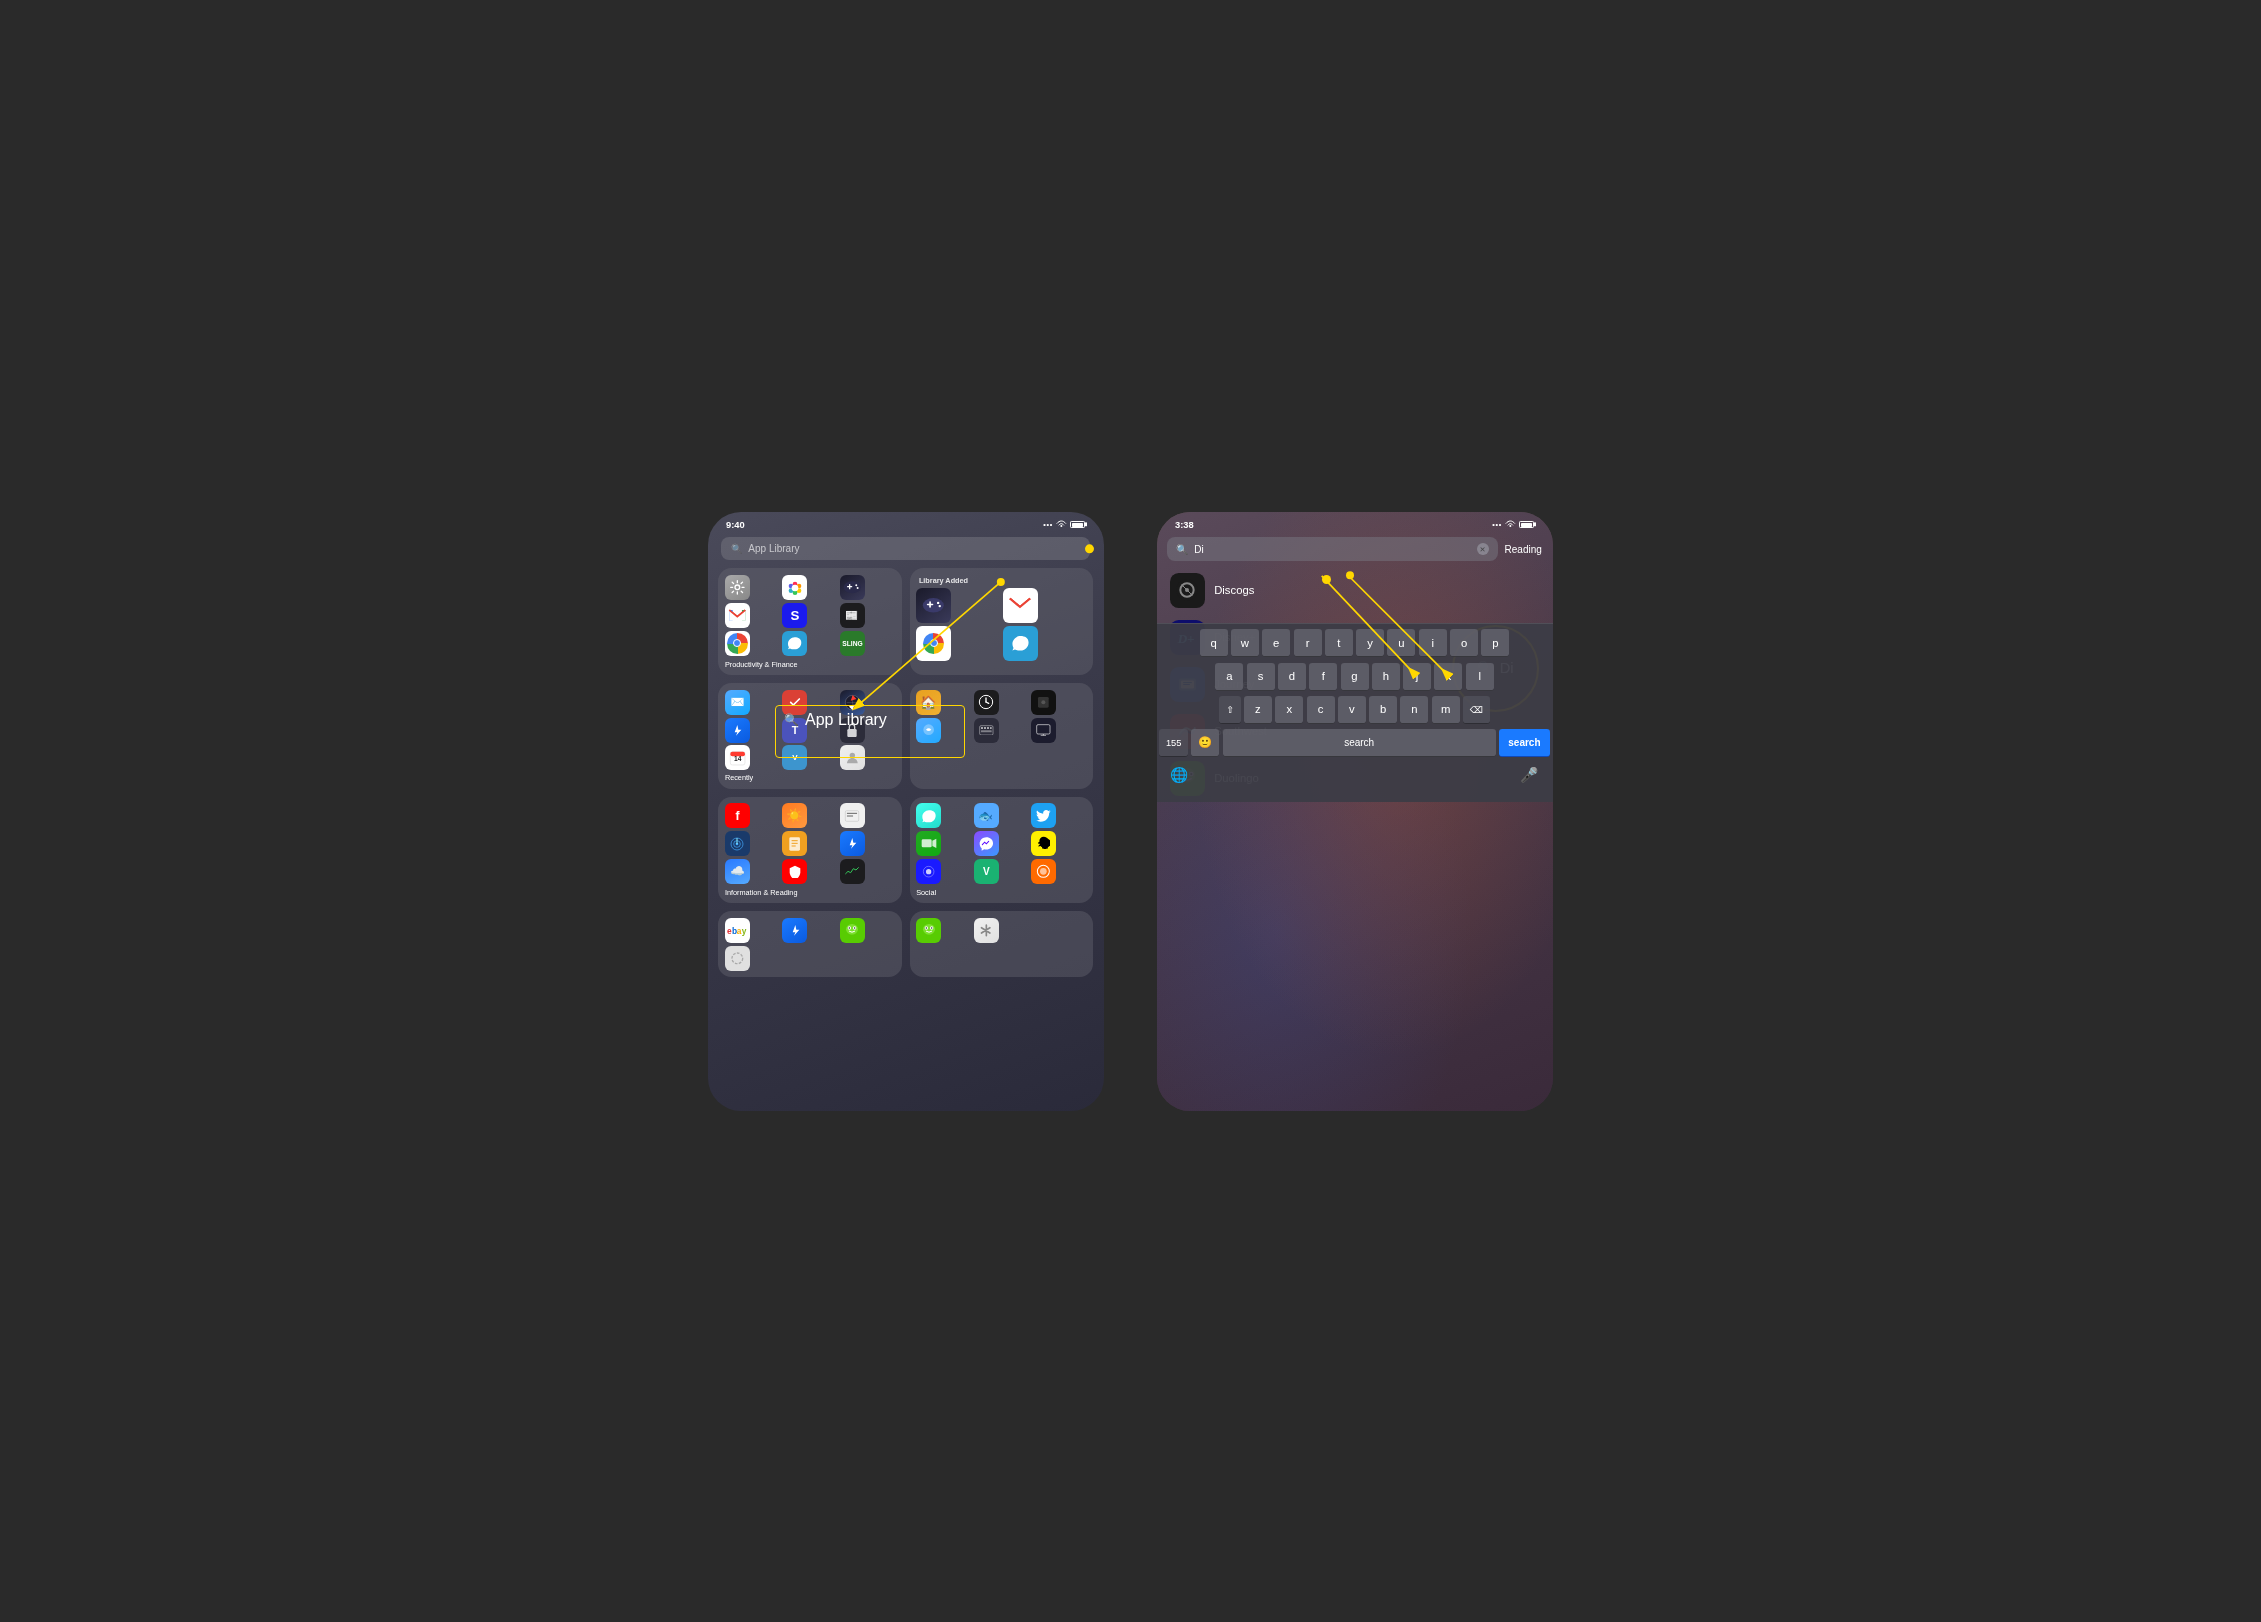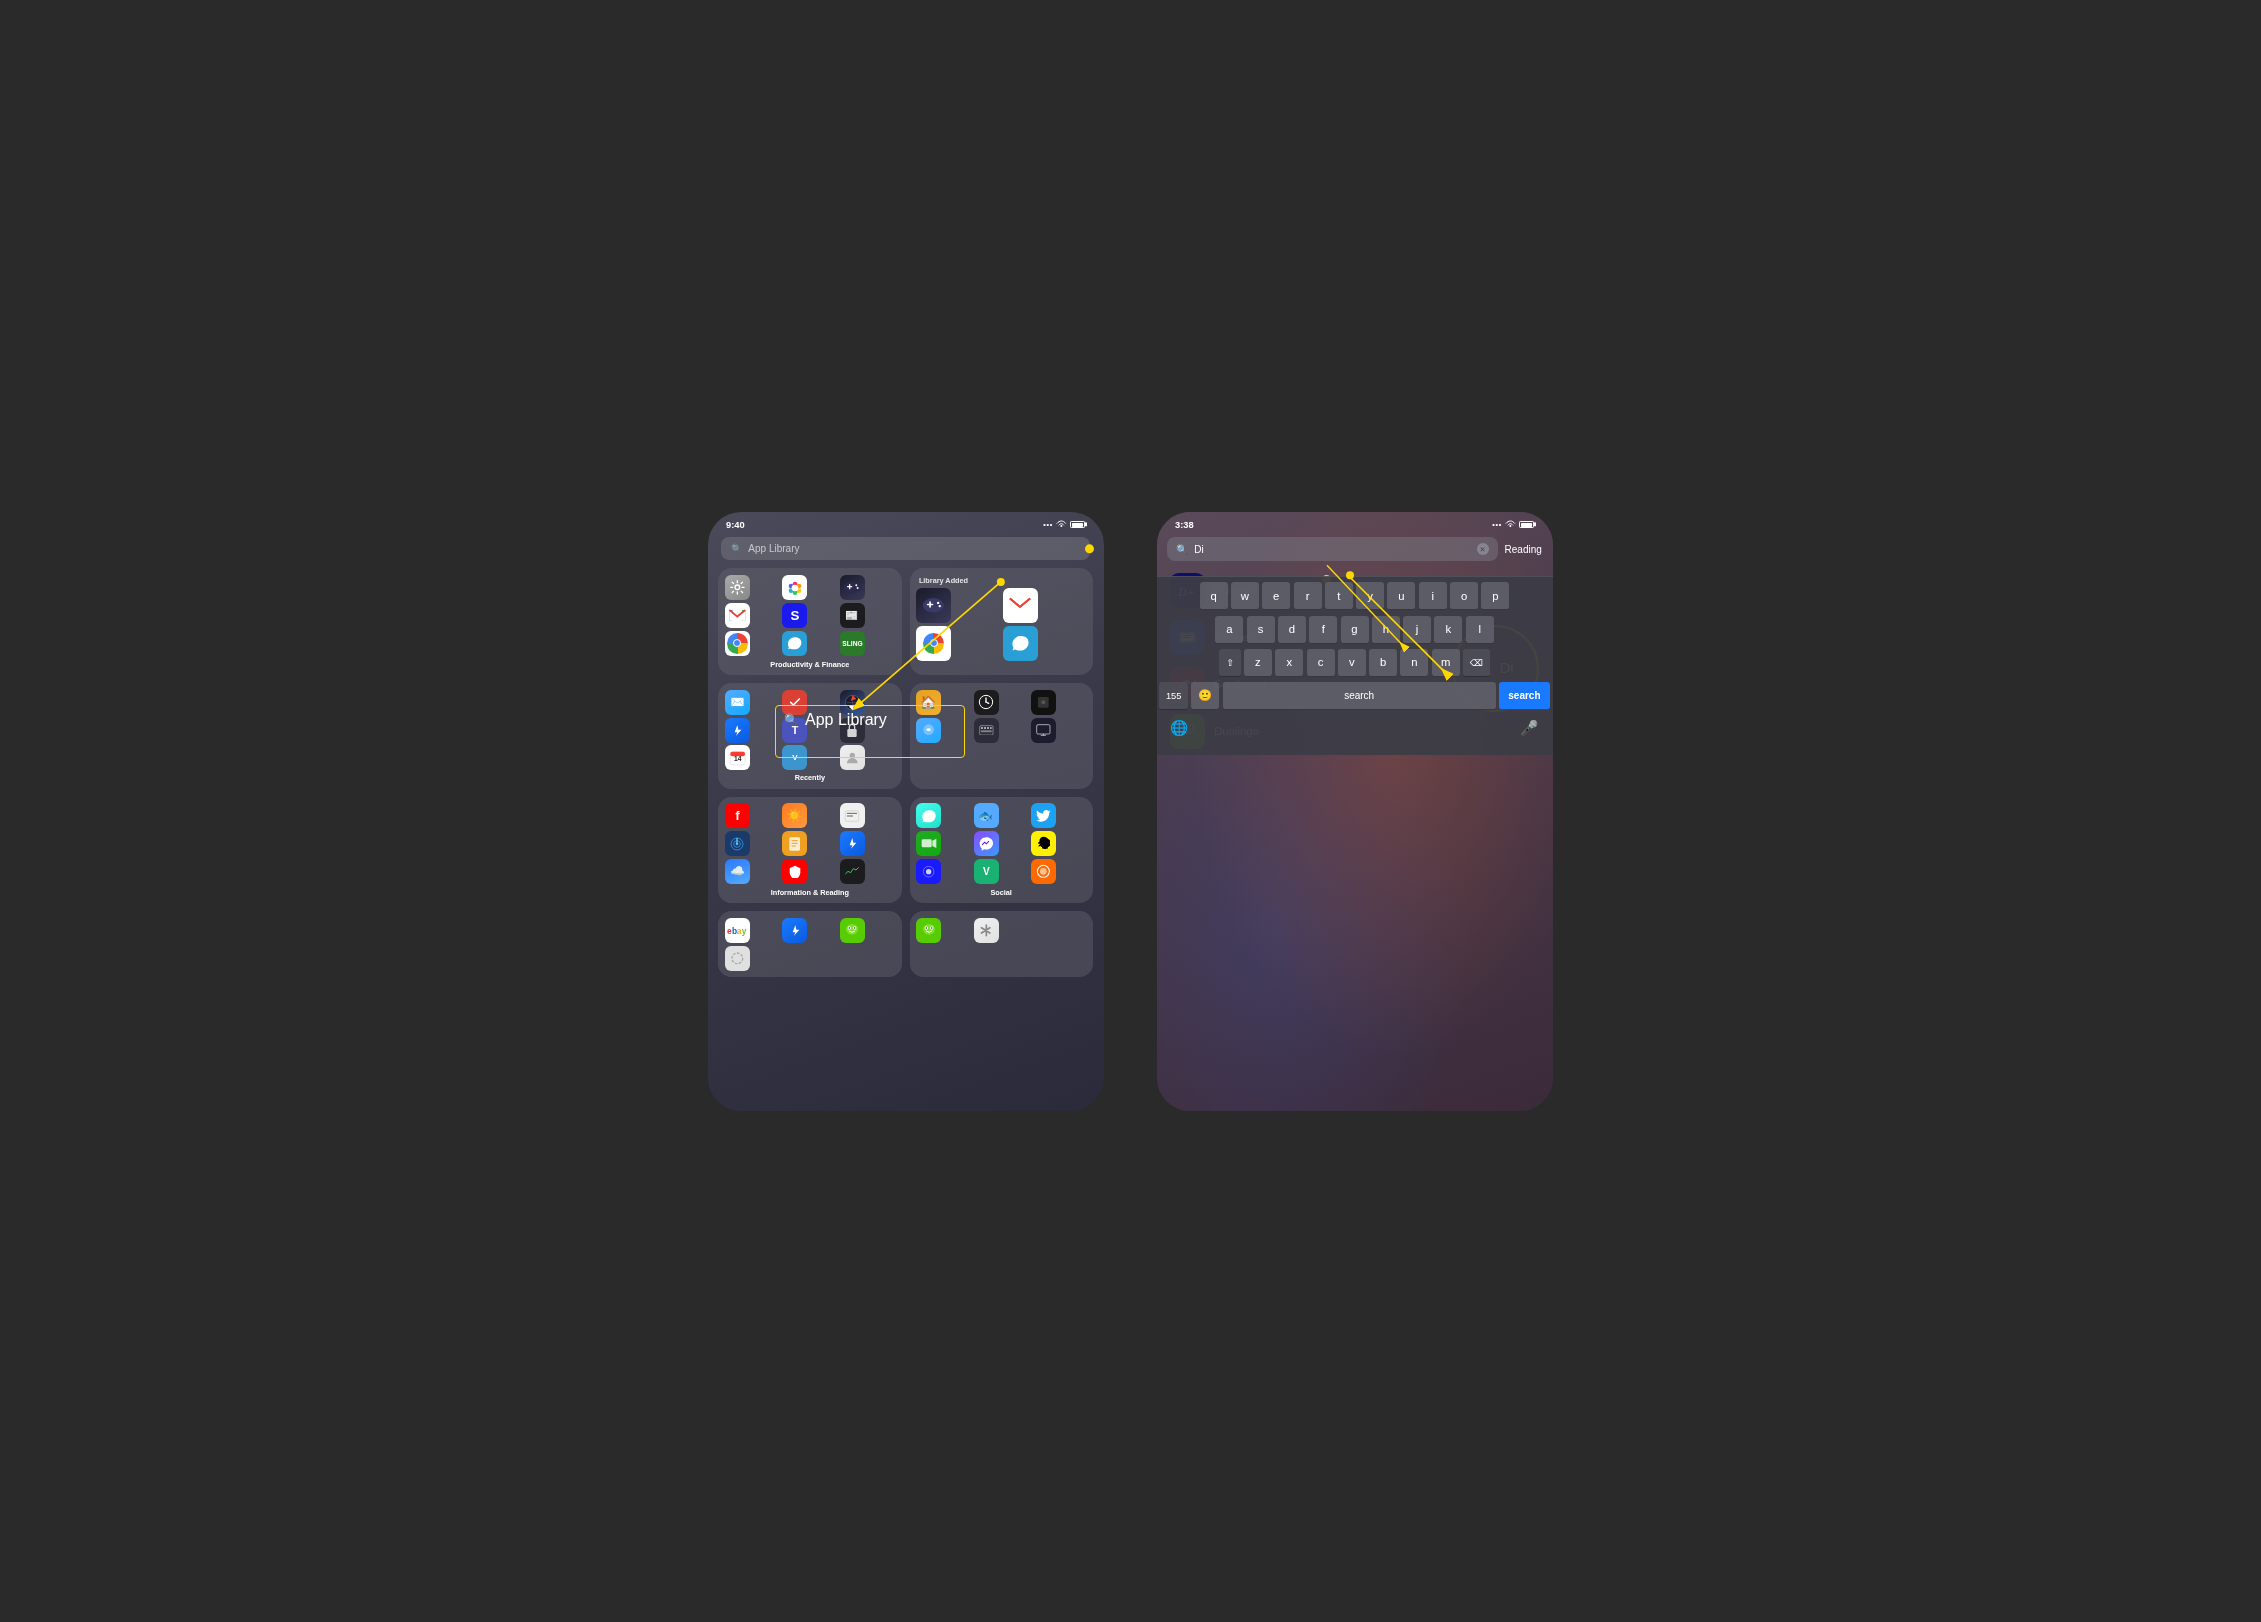--- a/index.html
+++ b/index.html
@@ -84,23 +84,23 @@
     }
     .app-folder {
       background: rgba(100,100,110,0.45);
       border-radius: 13.3px;
       padding: 6.7px;
       position: relative;
     }
     .folder-title {
       color: white;
       font-size: 7.3px;
-      text-align: center;
+      text-align: left;
       margin-top: 4px;
-      font-weight: 700;
+      font-weight: 400;
     }
     .folder-icons {
       display: grid;
       grid-template-columns: repeat(3, 1fr);
       gap: 2.7px;
     }
     .app-icon {
       width: 25px;
       height: 25px;
       border-radius: 6px;
@@ -768,20 +768,31 @@
           <span style="color:white;font-size:10px;">Di</span>
           <div class="search-clear-btn">✕</div>
         </div>
         <div class="cancel-btn">Reading</div>
       </div>
 
       <div class="yellow-dot" style="position:absolute;left:calc(50% - 33px);top:63px;"></div>
 
       <div class="search-results">
 
+        <div class="search-result-item">
+          <div class="result-icon icon-discogs" style="background:#1a1a1a;border-radius:8.7px;">
+            <svg width="24" height="24" viewBox="0 0 36 36">
+              <circle cx="18" cy="18" r="16" fill="#1a1a1a"></circle>
+              <circle cx="18" cy="18" r="10" stroke="#888" stroke-width="3" fill="none"></circle>
+              <circle cx="18" cy="18" r="3" fill="#888"></circle>
+              <line x1="10" y1="10" x2="26" y2="26" stroke="#888" stroke-width="1.5"></line>
+            </svg>
+          </div>
+          <span class="result-name">Discogs</span>
+        </div>
 
         <div class="search-result-item">
           <div class="result-icon" style="background:#0d0d6b;border-radius:8.7px;">
             <svg width="25" height="25" viewBox="0 0 38 38" style="font-size:24px">
               <rect width="38" height="38" rx="9" fill="#0d0d6b"></rect>
               <text x="4" y="28" font-size="20" font-weight="900" fill="#4af" font-family="serif" font-style="italic">D+</text>
             </svg>
           </div>
           <span class="result-name">Disney+</span>
         </div>

